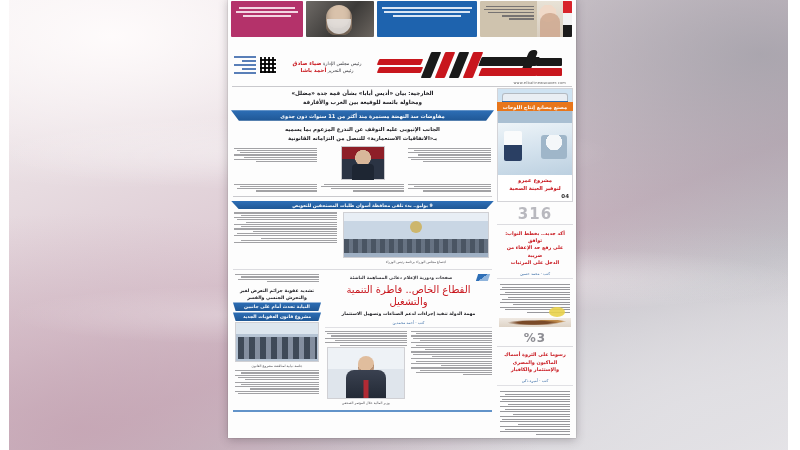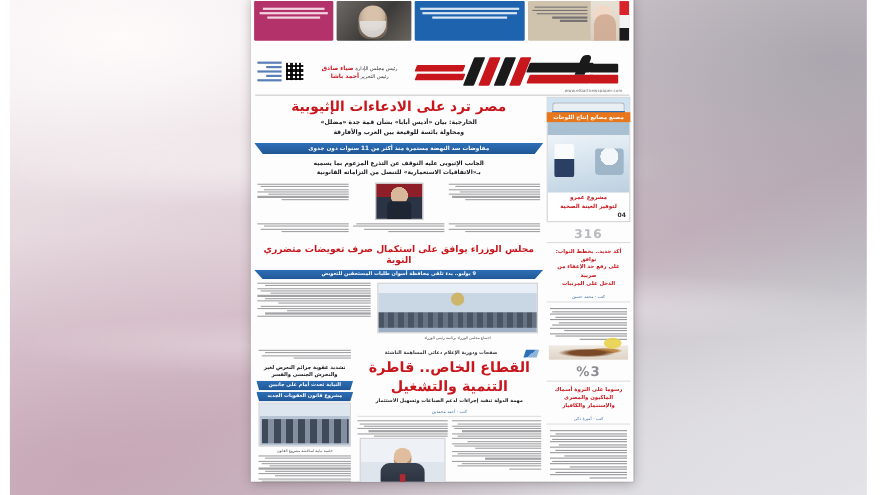--- a/index.html
+++ b/index.html
@@ -178,21 +178,21 @@
     content:""; position:absolute; right:5px; top:12px; width:26px; height:24px;
     background:radial-gradient(circle at 50% 30%,#f4f7f9 0 38%, #9fb6c9 39% 100%); border-radius:3px;
   }
   .promo-red{
     color:#c8161d; font-size:5.2px; font-weight:bold; text-align:center;
     line-height:1.45; padding:2px 2px 1px;
   }
   .promo-pg{ font-size:5.5px; color:#333; padding:0 3px 2px; text-align:right; font-weight:bold; }
 
   .badge-num{
-    text-align:center; font-size:11px; font-weight:bold; color:#b9b9bf;
+    text-align:center; font-size:15px; font-weight:bold; color:#b9b9bf;
     letter-spacing:1px; line-height:1; padding:3px 0 2px;
     border-bottom:1px solid #dcdce0; font-family:"DejaVu Sans", sans-serif;
   }
   .badge-num.pct{ color:#8d8d93; font-size:12px; }
 
   .hl-red{
     color:#c8161d; font-size:4.9px; font-weight:bold; text-align:center;
     line-height:1.5; padding:2.5px 2px;
   }
   .byline{
@@ -309,21 +309,21 @@
   }
   .sec-title-bar .mark{
     flex:0 0 12px; height:7px;
     background:linear-gradient(135deg,#2e6fb7 50%, #8fb4dc 50%);
     transform:skewX(-18deg);
   }
   .sec-title-bar .lbl{
     flex:1; font-size:4.4px; color:#35353b; text-align:center; font-weight:bold;
   }
   .sec-red{
-    color:#c8161d; font-weight:bold; font-size:13px; text-align:center;
+    color:#c8161d; font-weight:normal; font-size:10px; text-align:center;
     padding:1.5px 3px; line-height:1.25;
   }
   .sec-dark{
     color:#17171c; font-weight:bold; font-size:4.5px; text-align:center;
     padding:1px 4px 2px; line-height:1.5;
   }
   .kicker-dark{
     color:#17171c; font-weight:bold; font-size:4.7px; text-align:center;
     padding:1.5px 3px; line-height:1.5;
   }
@@ -485,21 +485,20 @@
           <div class="ln l74"></div>
           <div class="ln l100"></div>
         <div class="ln l93"></div>
           <div class="ln l100"></div>
           <div class="ln l48"></div>
       </div>
     </div>
 
     <div id="col-main">
 
-      <div class="hl-main arabic">مصر ترد على الادعاءات الإثيوبية</div>
       <div class="sub-main arabic">
         <div>الخارجية: بيان «أديس أبابا» بشأن قمة جدة «مضلل»</div>
         <div>ومحاولة بائسة للوقيعة بين العرب والأفارقة</div>
       </div>
       <div class="blue-banner arabic">مفاوضات سد النهضة مستمرة منذ أكثر من 11 سنوات دون جدوى</div>
       <div class="sub-dark arabic">
         <div>الجانب الإثيوبى عليه التوقف عن التذرع المزعوم بما يسميه</div>
         <div>بـ«الاتفاقيات الاستعمارية» للتنصل من التزاماته القانونية</div>
       </div>
 
@@ -543,21 +542,20 @@
         <div class="lines">
           <div class="ln tiny-ln l100"></div>
             <div class="ln tiny-ln l93"></div>
           <div class="ln tiny-ln l97"></div>
             <div class="ln tiny-ln l74"></div>
         </div>
       </div>
 
       <div class="rule-th"></div>
 
-      <div class="hl-red-2 arabic">مجلس الوزراء يوافق على استكمال صرف تعويضات متضرري النوبة</div>
       <div class="blue-banner sm arabic">9 يوليو.. بدء تلقى محافظة أسوان طلبات المستحقين للتعويض</div>
 
       <div class="cols2">
         <div style="flex:0 0 150px">
           <div class="photo-wide">
             <div class="crest"></div>
             <div class="seatrow"></div>
           </div>
           <div class="mini-cap">اجتماع مجلس الوزراء برئاسة رئيس الوزراء</div>
         </div>

